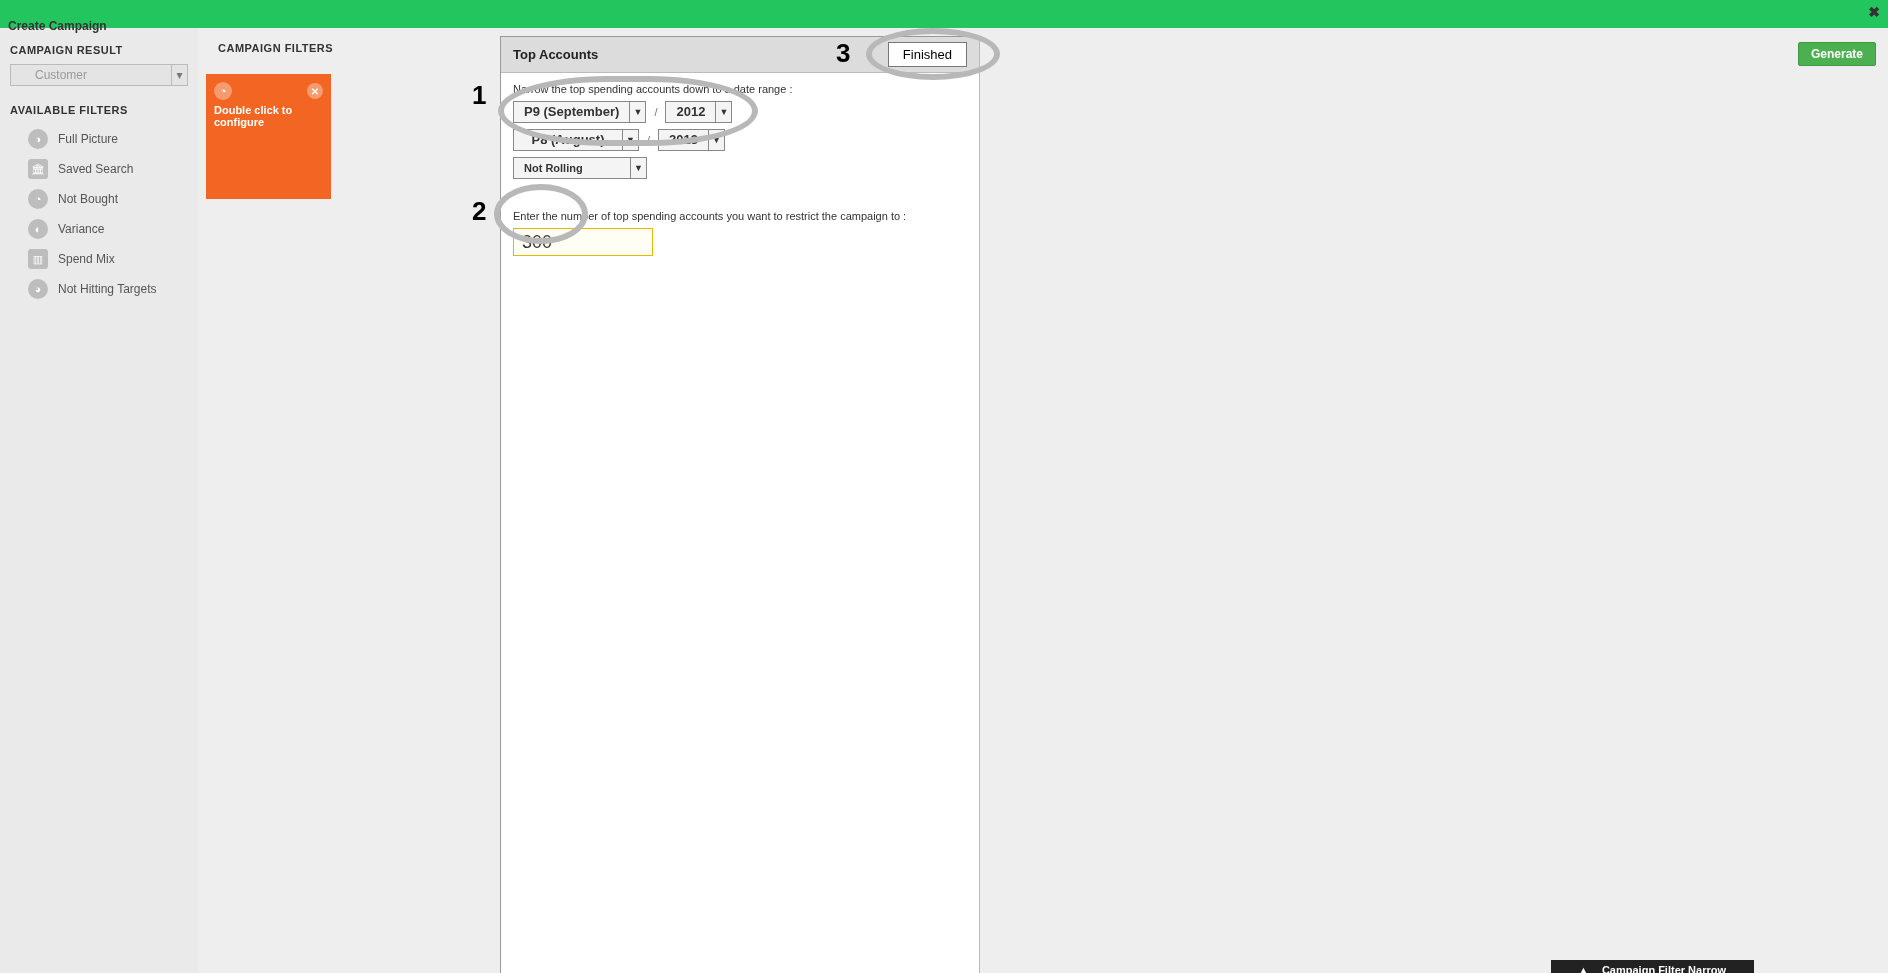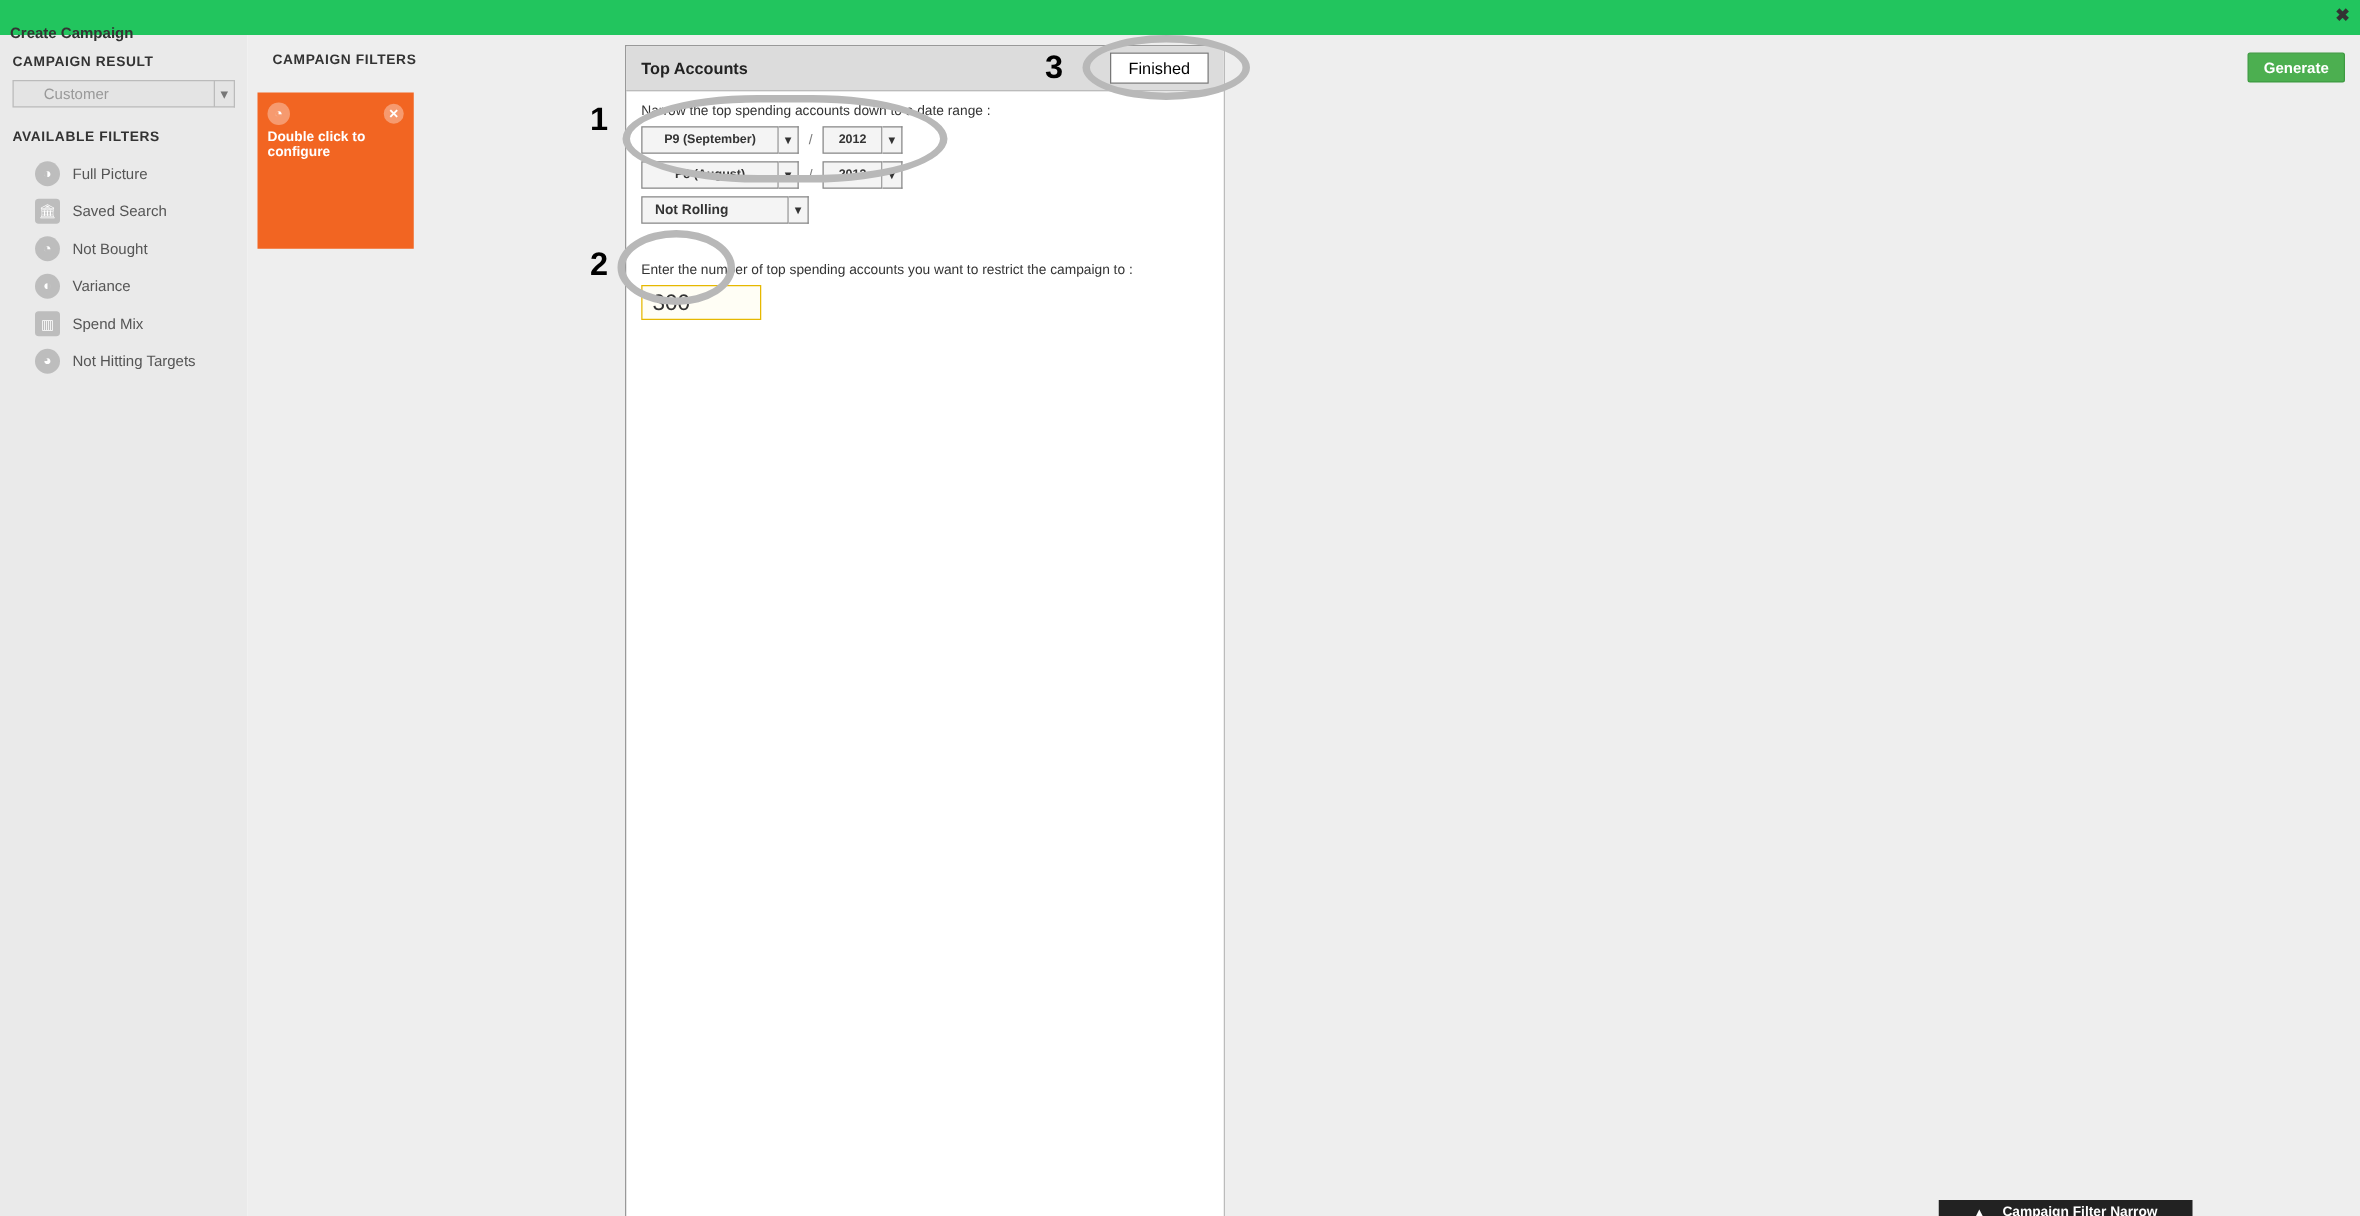--- a/index.html
+++ b/index.html
@@ -39,32 +39,32 @@
   
   .panel { position:absolute; left:302px; top:8px; width:480px; bottom:0; background:#fff; border:1px solid #999; border-right:1px solid #bbb;}
   .panel-header { background:#dcdcdc; height:36px; display:flex; align-items:center; justify-content:space-between; padding:0 12px; border-bottom:1px solid #bbb; }
   .panel-title { font-weight:bold; font-size:13px; color:#222; }
   .panel-header .finished { background:#fff; border:1px solid #777; padding:4px 14px; font-size:13px; cursor:pointer; }
   .panel-body { padding:10px 12px; font-size:11px; color:#333; }
   .hint { margin-bottom:6px; }
 
   .combo-row { display:flex; align-items:center; gap:8px; margin-bottom:6px; }
   .combo { display:flex; }
-  .combo .val { border:1px solid #888; background:#f4f4f4; height:22px; line-height:20px; padding:0 10px; font-weight:bold; font-size:10px; min-width:92px; text-align:center;}
+  .combo .val { border:1px solid #888; background:#f4f4f4; height:22px; line-height:20px; padding:0 10px; font-weight:bold; font-size:13px; min-width:92px; text-align:center;}
   .combo.wide .val { min-width:110px; }
   .combo.narrow .val { min-width:48px; }
   .combo .car { border:1px solid #888; border-left:none; background:#f4f4f4; width:16px; height:22px; line-height:20px; text-align:center; font-size:9px; cursor:pointer; }
   .slash { color:#777; }
 
   .rolling { display:flex; margin-top:2px; }
   .rolling .val { border:1px solid #888; background:#f4f4f4; height:22px; line-height:20px; padding:0 10px; font-weight:bold; font-size:11px; width:118px;}
   .rolling .car { border:1px solid #888; border-left:none; background:#f4f4f4; width:16px; height:22px; line-height:20px; text-align:center; font-size:9px; cursor:pointer;}
 
   .hint2 { margin-top:31px; margin-bottom:6px; }
-  .numbox { width:96px; height:28px; border:1px solid #e6b800; background:#fffef5; padding:0 8px; font-size:18px; color:#333; outline:none; }
+  .numbox { width:140px; height:28px; border:1px solid #e6b800; background:#fffef5; padding:0 8px; font-size:18px; color:#333; outline:none; }
 
   
   .generate { position:absolute; right:12px; top:14px; background:#4caf50; color:#fff; border:1px solid #3d9a40; padding:4px 12px; font-weight:bold; font-size:12px; cursor:pointer; border-radius:2px;text-align:right;}
 
   
   .summary-tab { position:absolute; right:134px; bottom:0; background:#222; color:#fff; font-weight:bold; font-size:11px; padding:4px 28px 1px 28px; display:flex; align-items:center; gap:14px;}
   .summary-tab .up { font-size:9px; }
 
   
   .ann { position:absolute; border:6px solid #b8b8b8; border-radius:50%; pointer-events:none; }

